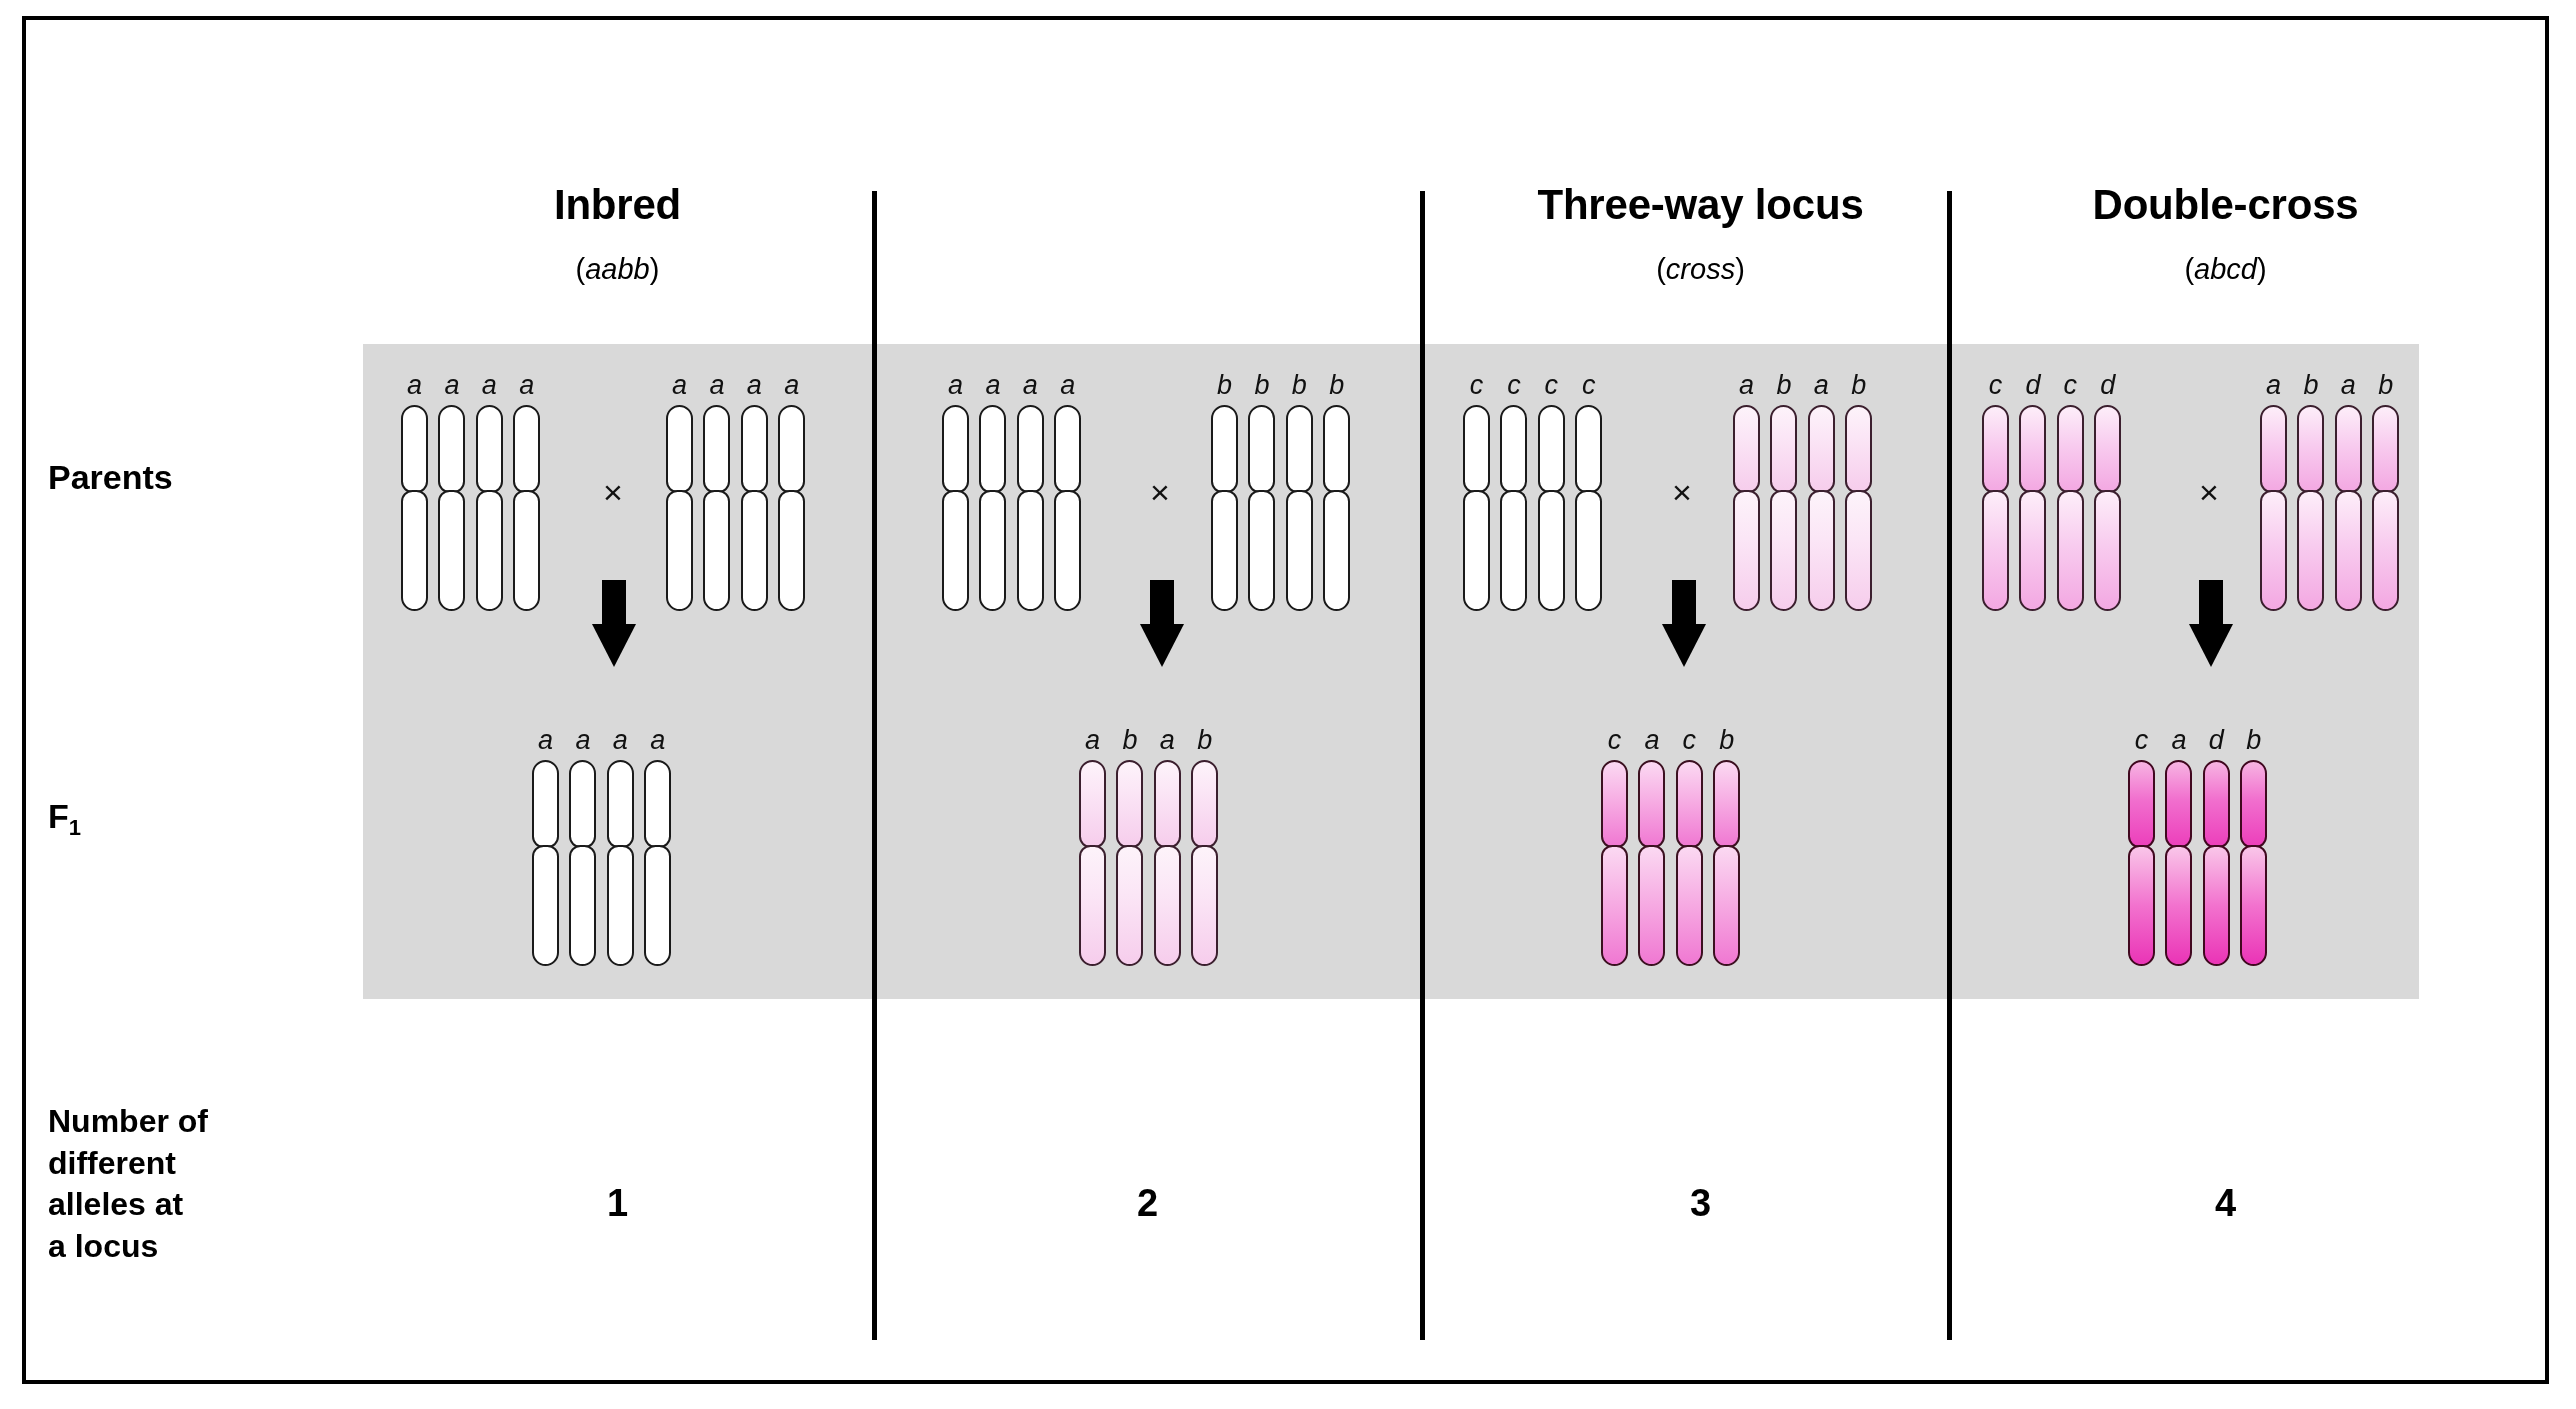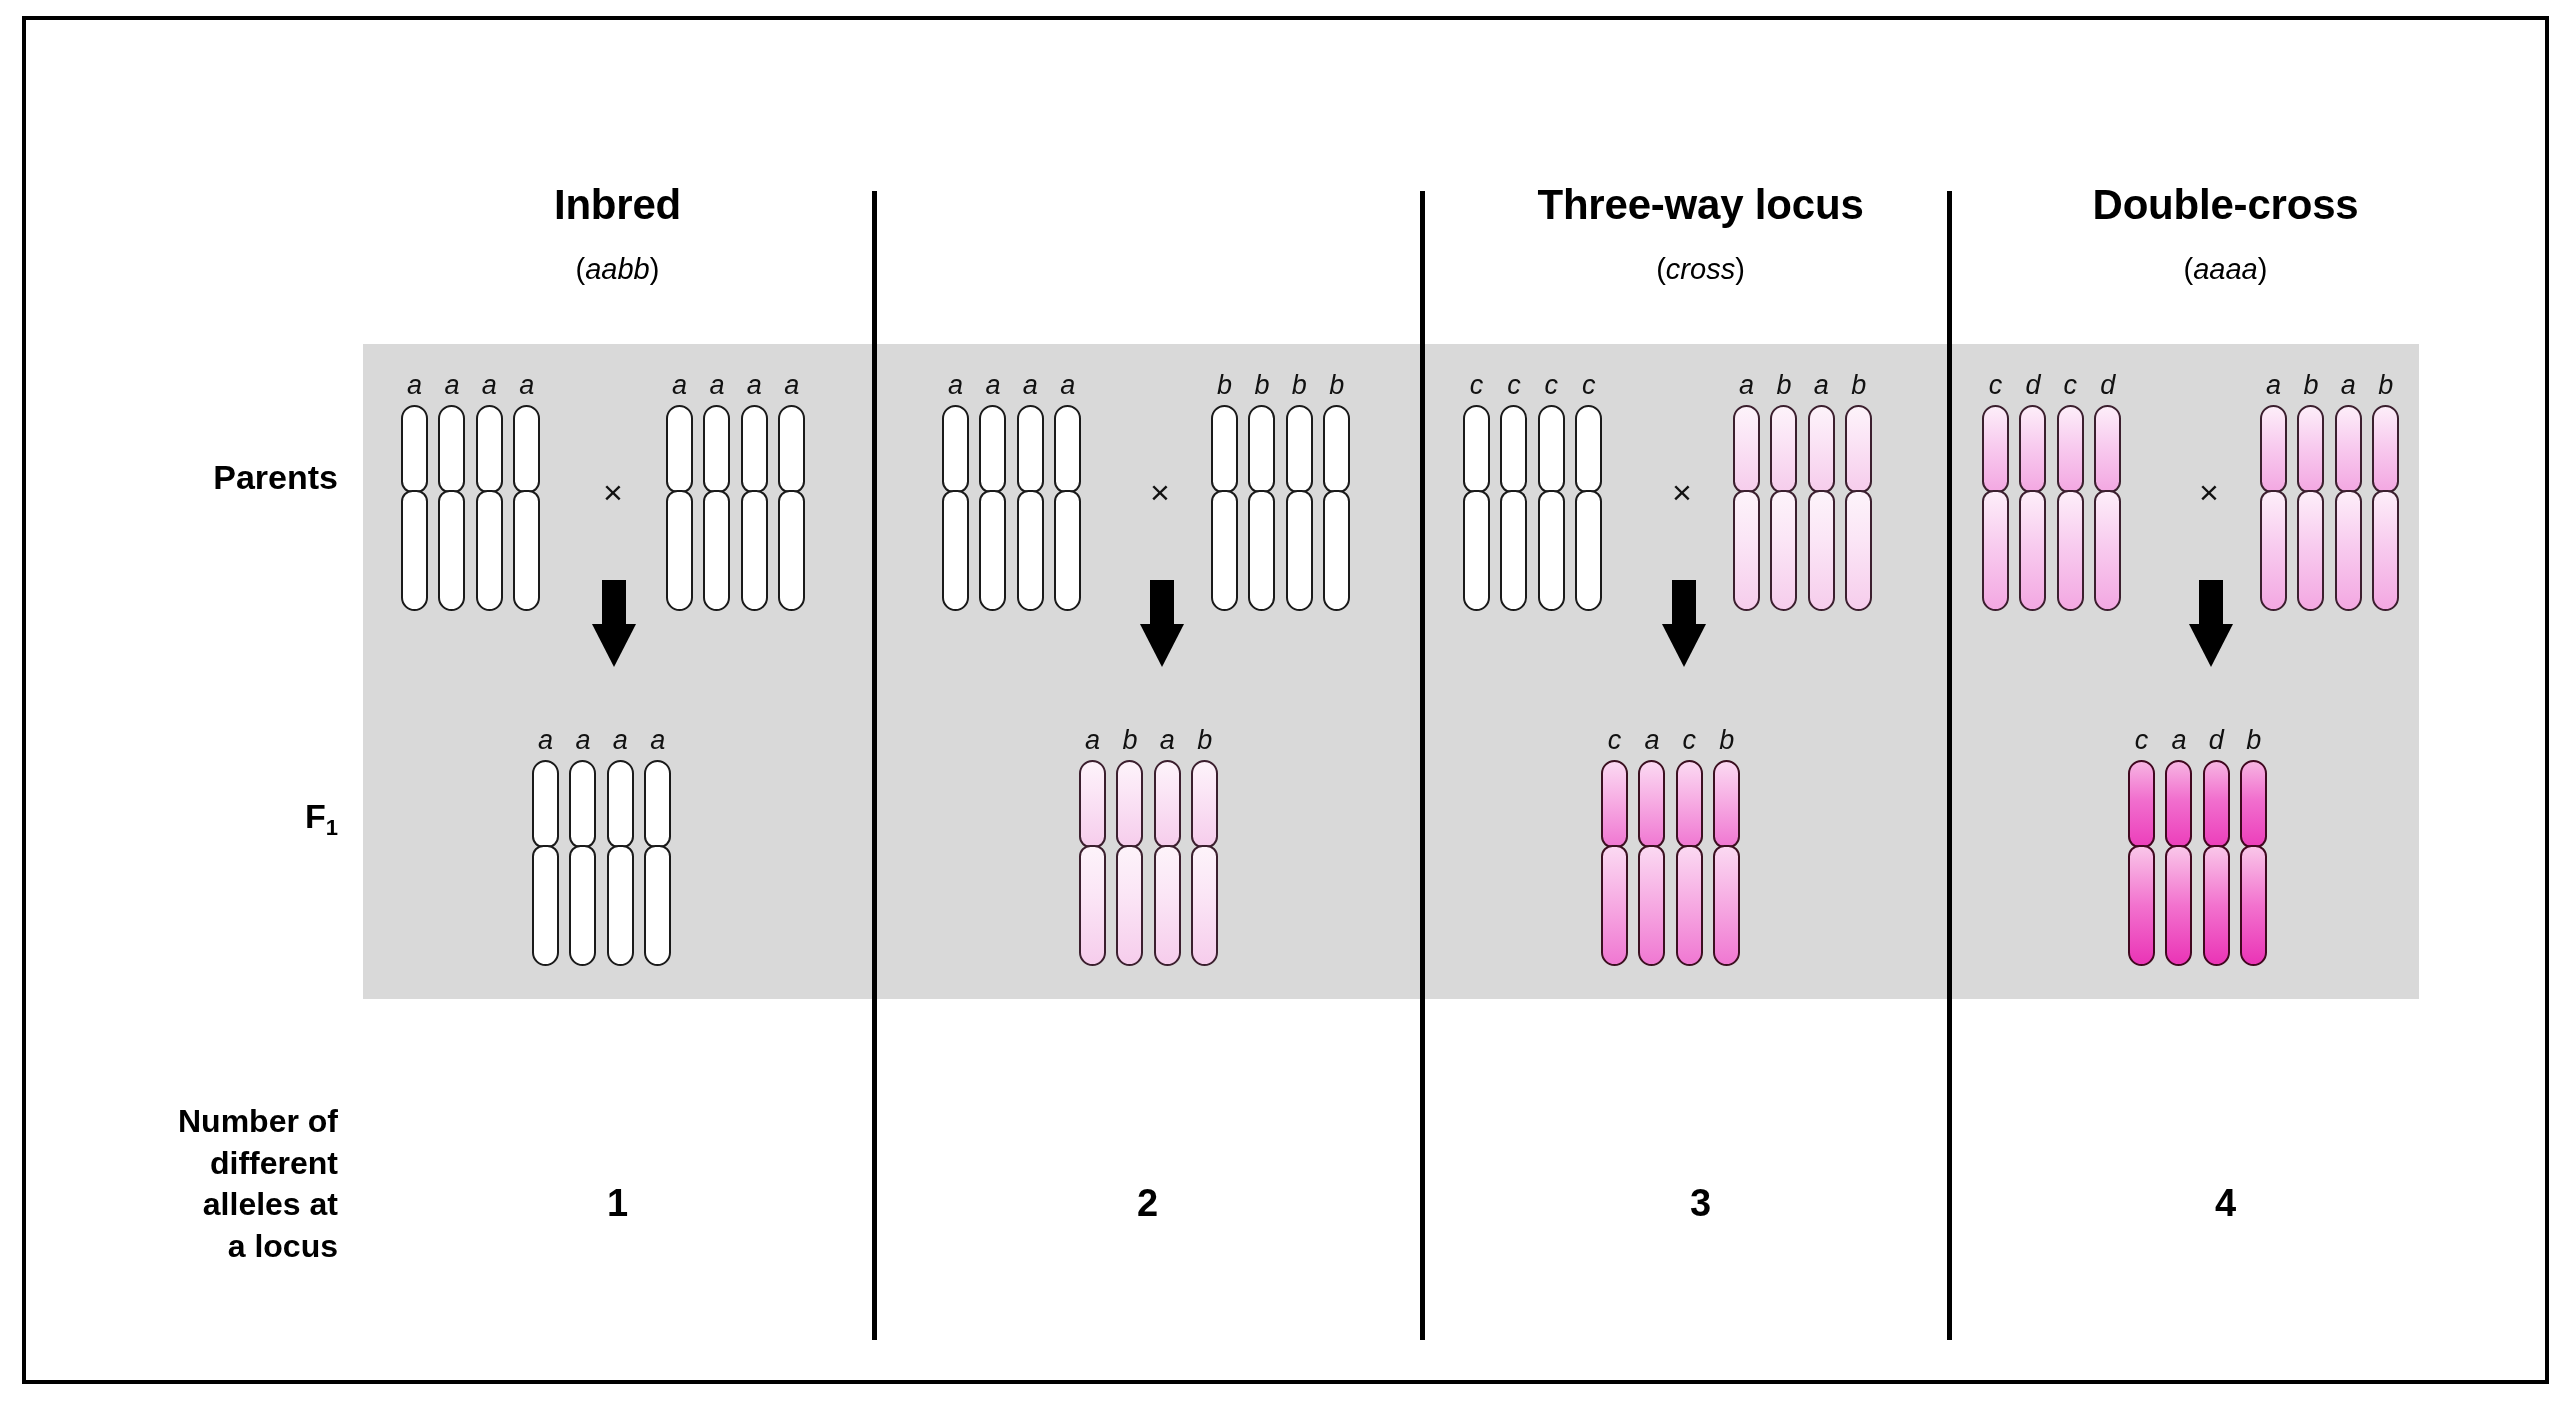--- a/index.html
+++ b/index.html
@@ -58,23 +58,23 @@
     margin-top:29px;
     font-size:29px;
     font-style:italic;
     line-height:1;
     white-space:nowrap;
   }
   .col-head .geno .paren{font-style:normal;}
   
   .row-label{
     position:absolute;
-    left:60px;
+    left:48px;
     width:278px;
-    text-align:right;
+    text-align:left;
     font-weight:bold;
     color:#000;
   }
   #label-parents{top:458px;font-size:34px;}
   #label-f1{top:797px;font-size:34px;}
   #label-f1 sub{font-size:22px;vertical-align:baseline;position:relative;top:7px;}
   #label-count{
     top:1101px;
     font-size:32px;
     line-height:1.30;
@@ -467,21 +467,21 @@
         <span class="allele">b</span>
         <div class="arm short"></div>
         <div class="arm long"></div>
       </div>
   </div>
 
   <div class="count-num" style="left:1515px;">3</div>
 
   <div class="col-head" style="left:2040px;">
     <div class="title">Double-cross</div>
-    <div class="geno"><span class="paren">(</span><span>aaaa</span><span class="paren">)</span></div>
+    <div class="geno"><span class="paren">(</span><span>abcd</span><span class="paren">)</span></div>
   </div>
 
   <div class="chrom-group parents fill-pink2" style="left:1982px; top:372px;">
     <div class="chrom">
         <span class="allele">c</span>
         <div class="arm short"></div>
         <div class="arm long"></div>
       </div>
     <div class="chrom">
         <span class="allele">d</span>

